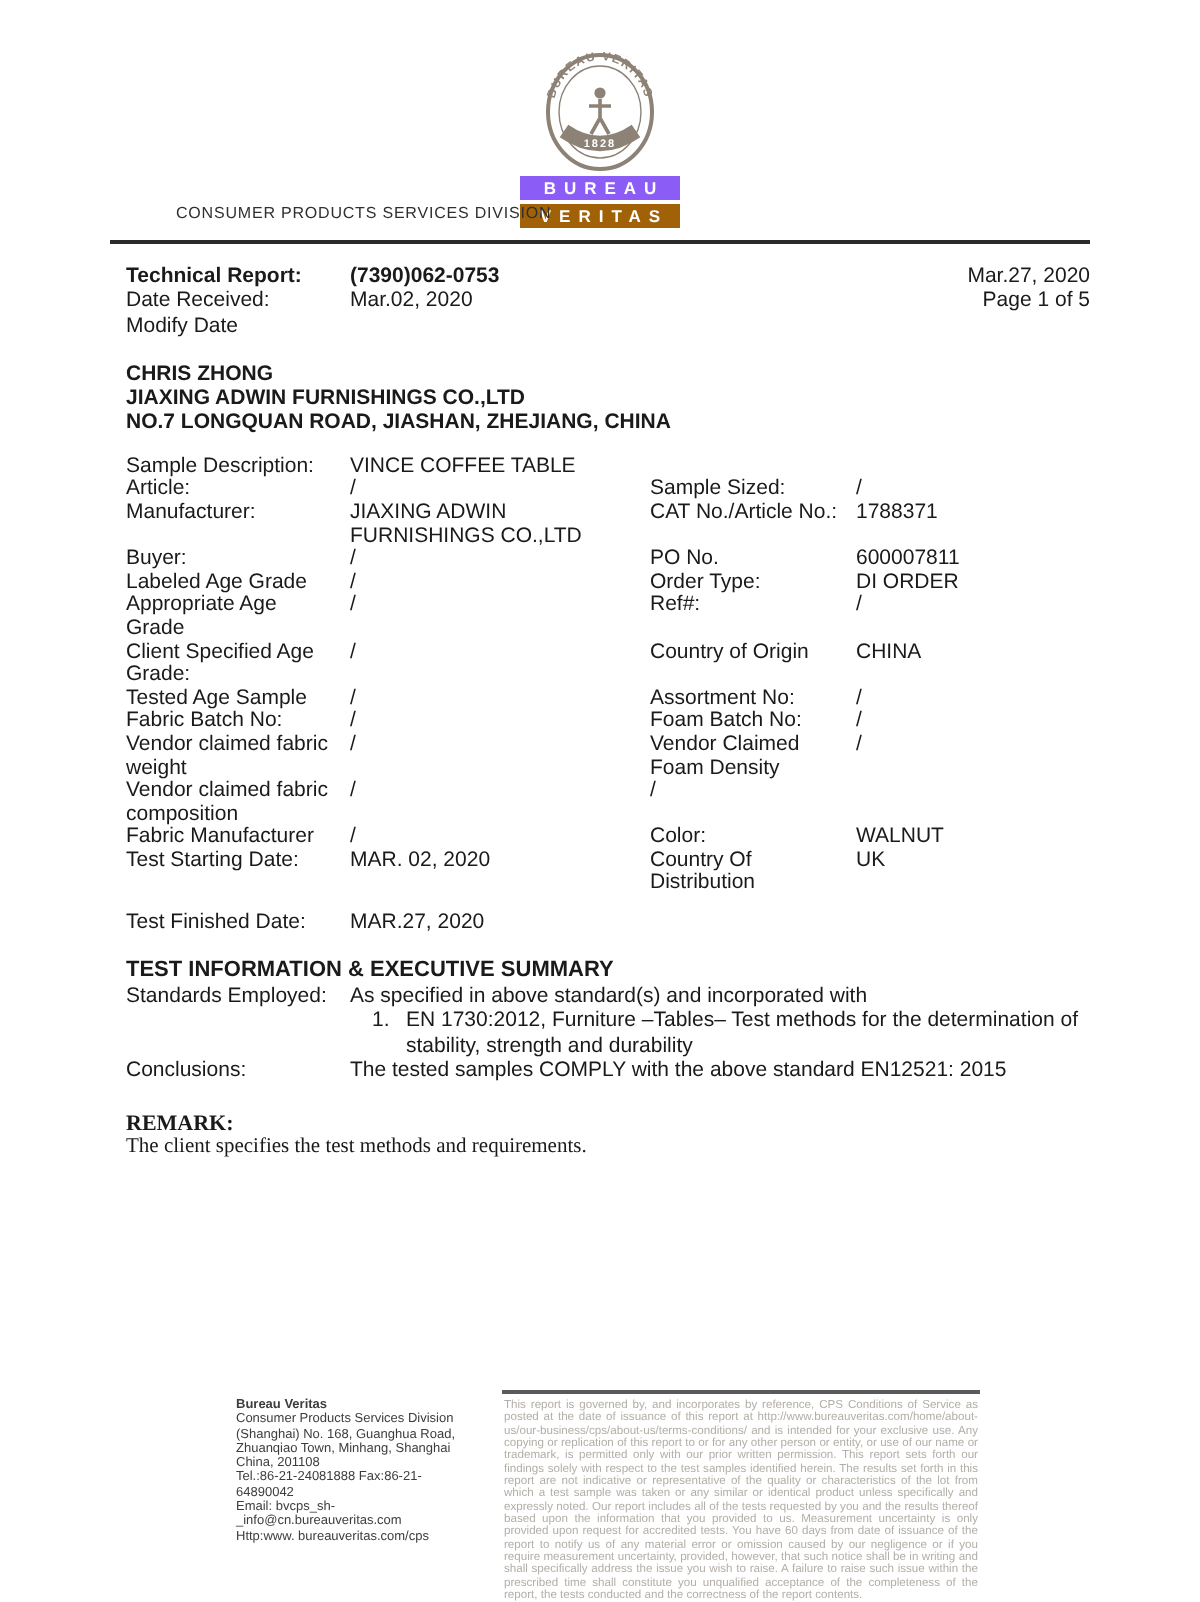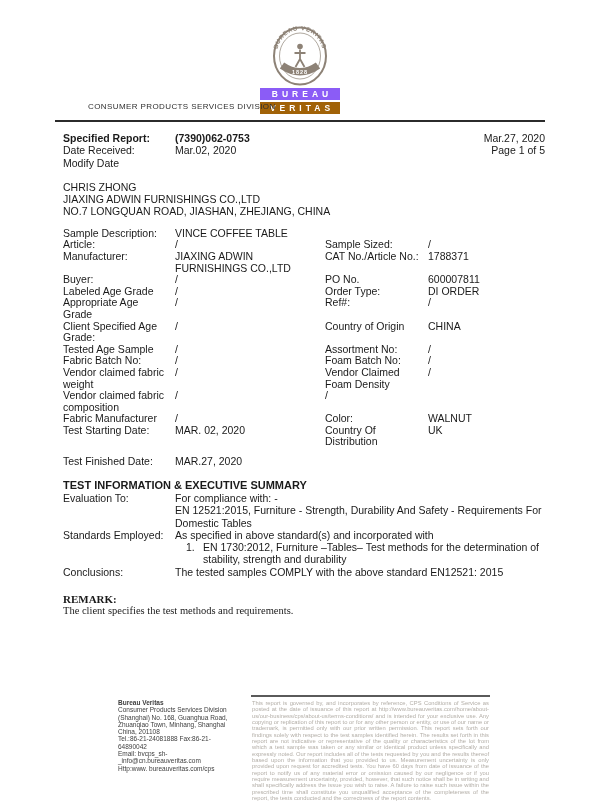--- a/index.html
+++ b/index.html
@@ -26,21 +26,21 @@
   
   .sec { padding-left:8px; font-size:10.5px; line-height:12.3px; }
   .b { font-weight:bold; }
 
   
   .meta { margin-top:10px; }
   .mrow { display:grid; grid-template-columns:112px 1fr 110px; }
   .mrow .right { text-align:right; }
 
   
-  .addr { margin-top:12px; }
+  .addr { margin-top:12px;font-weight:bold; }
   .addr div { white-space:nowrap; }
 
   
   .details { margin-top:10px; line-height:11.6px; }
   .drow { display:grid; grid-template-columns:112px 150px 103px 1fr; align-items:start; }
   .cell { padding-right:6px; }
   .drow.gap { margin-top:8px; }
 
   
   .summary { margin-top:11px; }
@@ -89,21 +89,21 @@
           <text x="28" y="47.6" font-size="5.5" font-weight="bold" text-anchor="middle" fill="#ffffff" letter-spacing="1">1828</text>
         </svg>
         <div class="logo-box" style="background: #8b5cf6;">BUREAU</div>
         <div class="logo-box" style="background: #a16207;">VERITAS</div>
       </div>
       <div class="division">CONSUMER PRODUCTS SERVICES DIVISION</div>
     </div>
 
     <div class="sec meta">
       <div class="mrow">
-        <span class="b">Specified Report:</span>
+        <span class="b">Technical Report:</span>
         <span class="b">(7390)062-0753</span>
         <span class="right">Mar.27, 2020</span>
       </div>
       <div class="mrow">
         <span>Date Received:</span>
         <span>Mar.02, 2020</span>
         <span class="right">Page 1 of 5</span>
       </div>
       <div class="mrow">
         <span>Modify Date</span>
@@ -199,27 +199,20 @@
       <div class="drow gap">
         <span class="cell">Test Finished Date:</span>
         <span class="cell">MAR.27, 2020</span>
         <span class="cell"></span>
         <span class="cell"></span>
       </div>
     </div>
 
     <div class="sec summary">
       <div class="sum-head">TEST INFORMATION &amp; EXECUTIVE SUMMARY</div>
-      <div class="srow">
-        <span class="cell">Evaluation To:</span>
-        <span>
-          <div>For compliance with: -</div>
-          <div>EN 12521:2015, Furniture - Strength, Durability And Safety - Requirements For Domestic Tables</div>
-        </span>
-      </div>
       <div class="srow">
         <span class="cell">Standards Employed:</span>
         <span>
           <div>As specified in above standard(s) and incorporated with</div>
           <div class="std-item">
             <span class="std-no">1.</span>
             <span class="std-text">EN 1730:2012, Furniture –Tables– Test methods for the determination of stability, strength and durability</span>
           </div>
         </span>
       </div>

